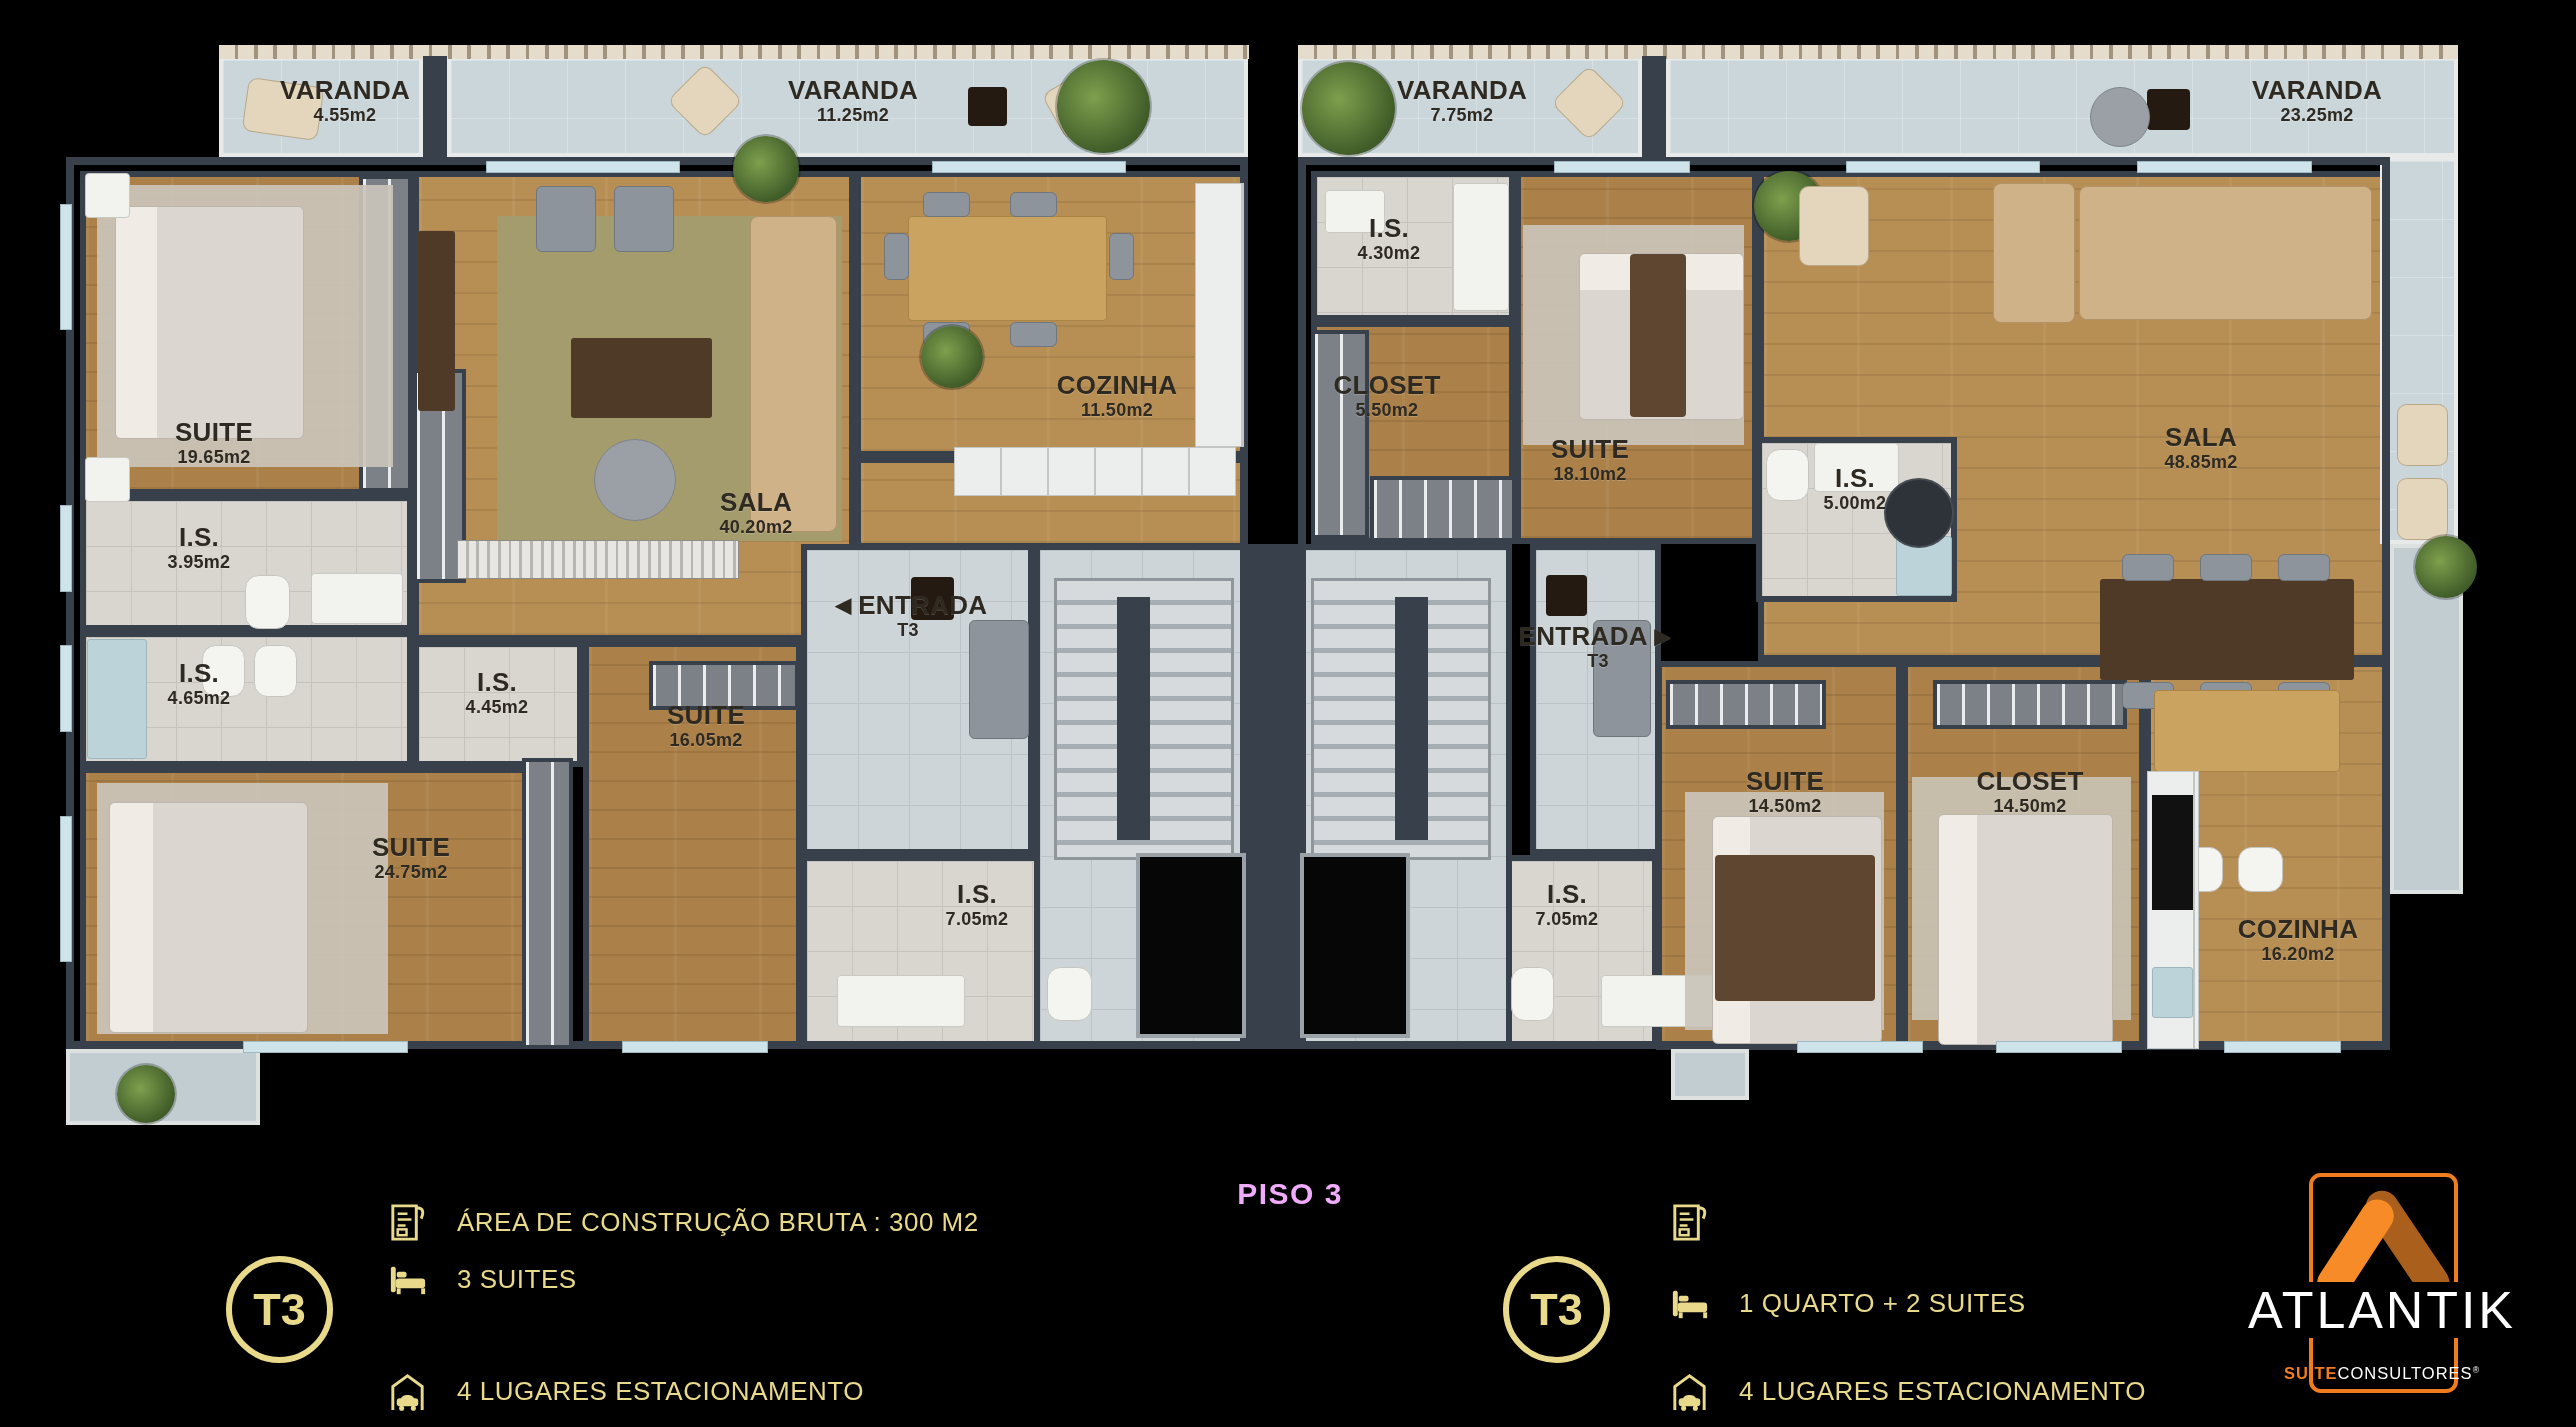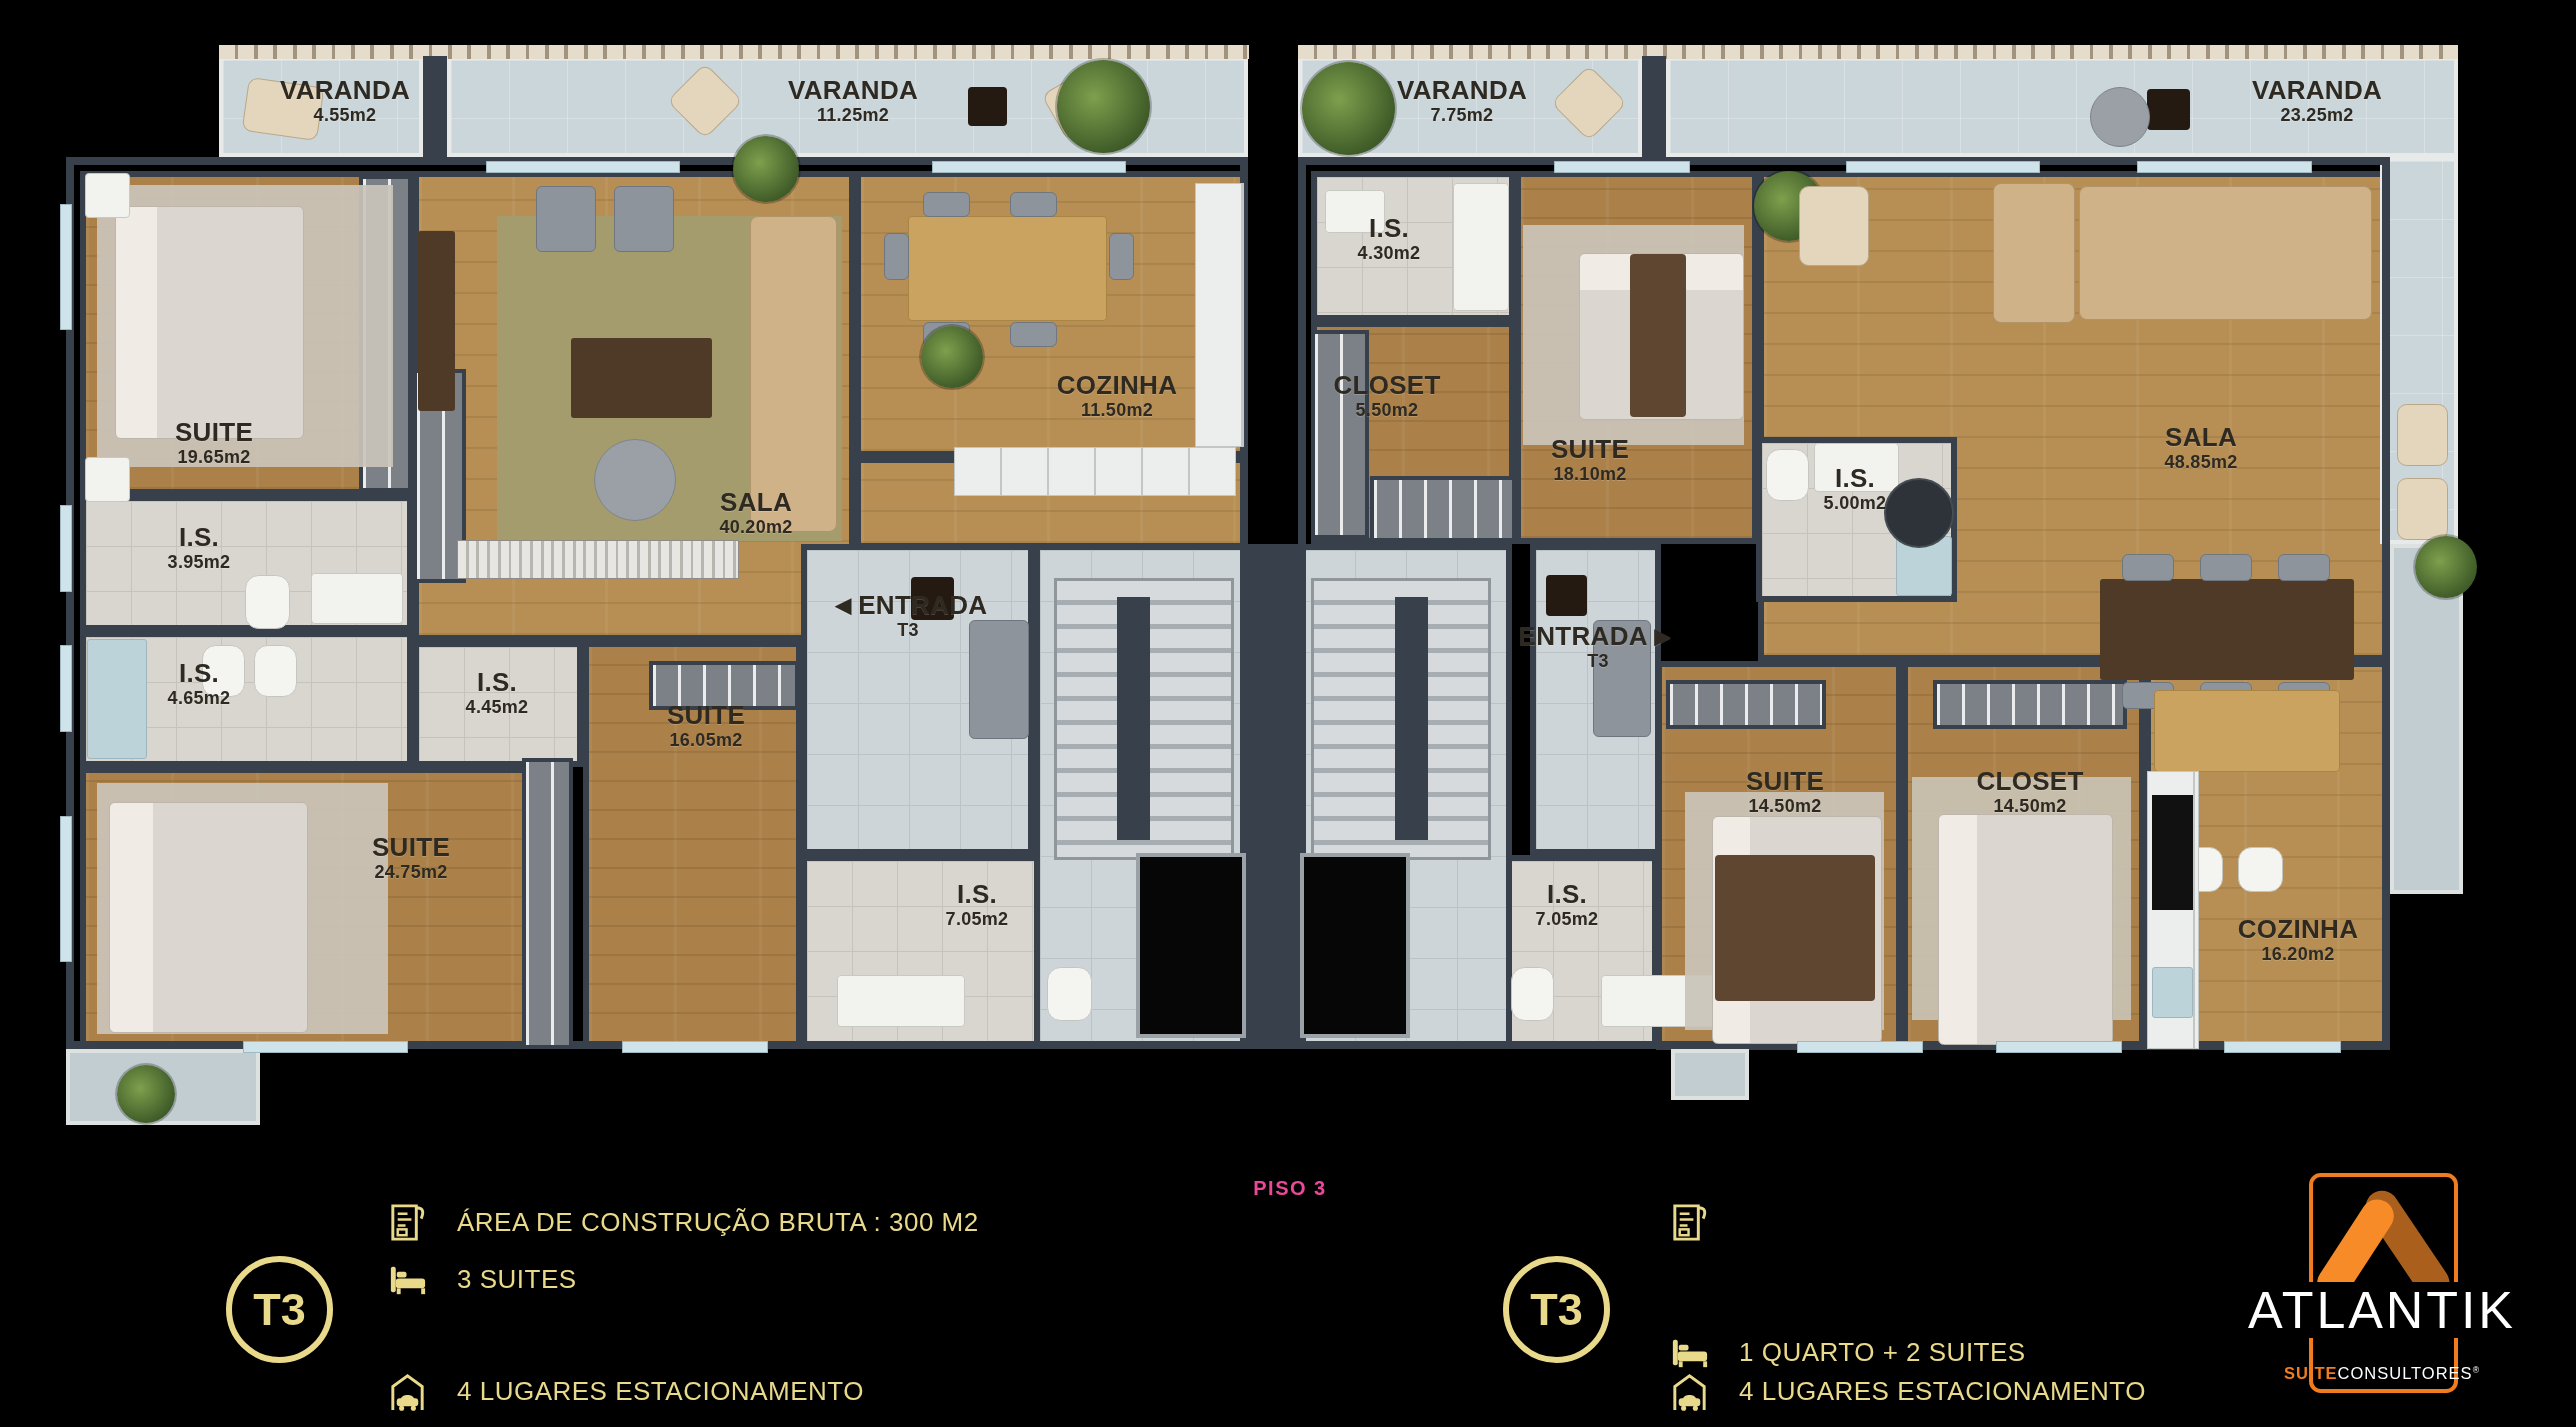--- a/index.html
+++ b/index.html
@@ -57,21 +57,21 @@
   .shelf{background:repeating-linear-gradient(90deg,#e8e6e2 0 7.8px,#b9b5af 7.8px 10.7px);border:1.9px solid #8e8a84;}
   .plant{background:radial-gradient(circle at 40% 40%,#7ea04d,#3f5b28 72%);border-radius:50%;box-shadow:0 0 0 1.9px rgba(0,0,0,.25);}
   .win{background:#cfe3ea;border:1px solid #9fb9c2;}
   
   .rlabel{position:absolute;transform:translateX(-50%);text-align:center;color:#2e2a22;font-weight:bold;
           font-size:26px;line-height:1.12;letter-spacing:0.3px;white-space:nowrap;
           text-shadow:0 1px 0 rgba(255,255,255,.18);z-index:5;}
   .rlabel .area{font-size:18px;}
   .rlabel .arw{font-size:20.4px;margin:0 6.8px;vertical-align:1.9px;}
   
-  .piso{position:absolute;transform:translateX(-50%);color:#ec4899;font-size:20px;font-weight:bold;
+  .piso{position:absolute;transform:translateX(-50%);color:#f0abfc;font-size:30px;font-weight:bold;
         letter-spacing:1.5px;z-index:10;}
   .badge{position:absolute;width:107px;height:107px;border:6.8px solid #e9d98b;border-radius:50%;
          color:#e9d98b;font-size:45px;font-weight:bold;display:flex;align-items:center;justify-content:center;
          box-sizing:border-box;z-index:10;}
   .litem{position:absolute;display:flex;align-items:center;gap:27px;color:#e9d98b;font-size:26px;
          letter-spacing:0.5px;z-index:10;height:45px;}
   .litem svg{flex:0 0 auto;}
   
   .logoBox{position:absolute;left:2309px;top:1173px;width:149px;height:220px;border:4.9px solid #f07c1f;
            border-radius:11.7px;box-sizing:border-box;z-index:10;}
@@ -123,21 +123,21 @@
 
   <div class="badge" style="left:1503px;top:1256px;">T3</div>
   <div class="litem" style="left:1667px;top:1200px;">
     <svg width="45" height="45" viewBox="0 0 46 46">
       <path d="M8 6 h24 v34 h-24 z" fill="none" stroke="#e9d98b" stroke-width="3"></path>
       <path d="M32 8 c7 0 8 4 5 11" fill="none" stroke="#e9d98b" stroke-width="3"></path>
       <path d="M13 14 h10 M13 20 h14 M13 26 h8" stroke="#e9d98b" stroke-width="2.5"></path>
       <rect x="13" y="30" width="9" height="6" fill="none" stroke="#e9d98b" stroke-width="2.5"></rect>
     </svg>
   </div>
-  <div class="litem" style="left:1667px;top:1330px;">
+  <div class="litem" style="left:1667px;top:1281px;">
     <svg width="45" height="45" viewBox="0 0 46 46">
       <rect x="6" y="10" width="5" height="26" rx="2" fill="#e9d98b"></rect>
       <rect x="11" y="22" width="30" height="10" rx="3" fill="#e9d98b"></rect>
       <rect x="12" y="15" width="10" height="6" rx="2" fill="#e9d98b"></rect>
       <rect x="12" y="32" width="4" height="6" fill="#e9d98b"></rect>
         <rect x="37" y="32" width="4" height="6" fill="#e9d98b"></rect>
     </svg>
     <span>1 QUARTO + 2 SUITES</span>
   </div>
   <div class="litem" style="left:1667px;top:1369px;">

